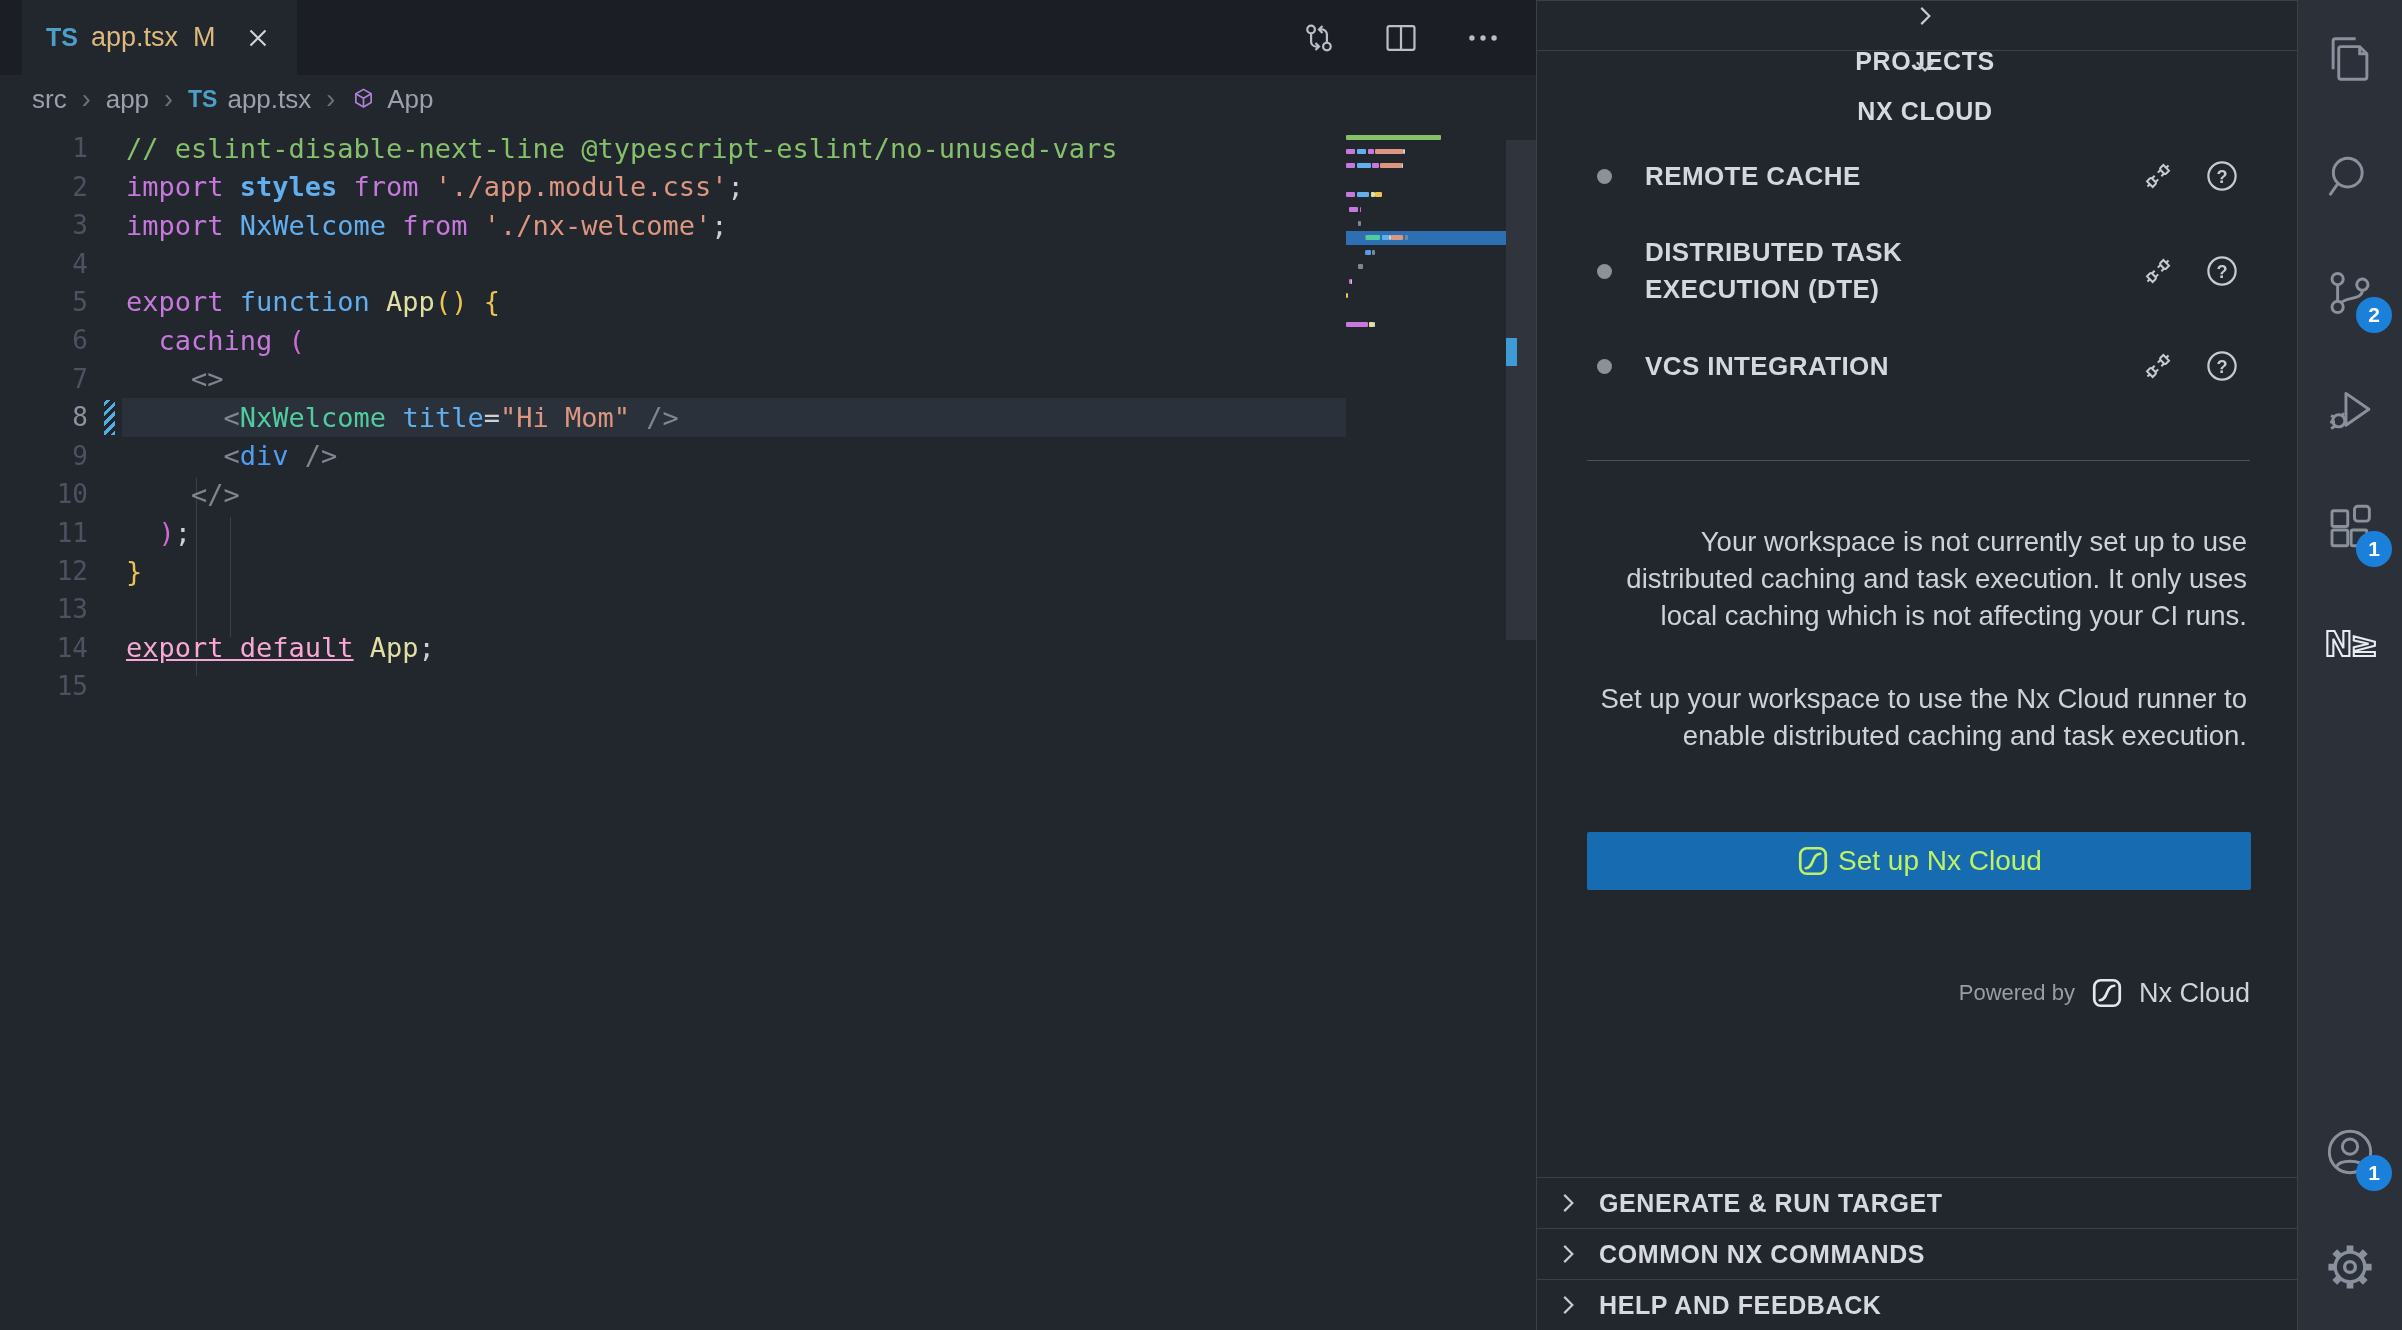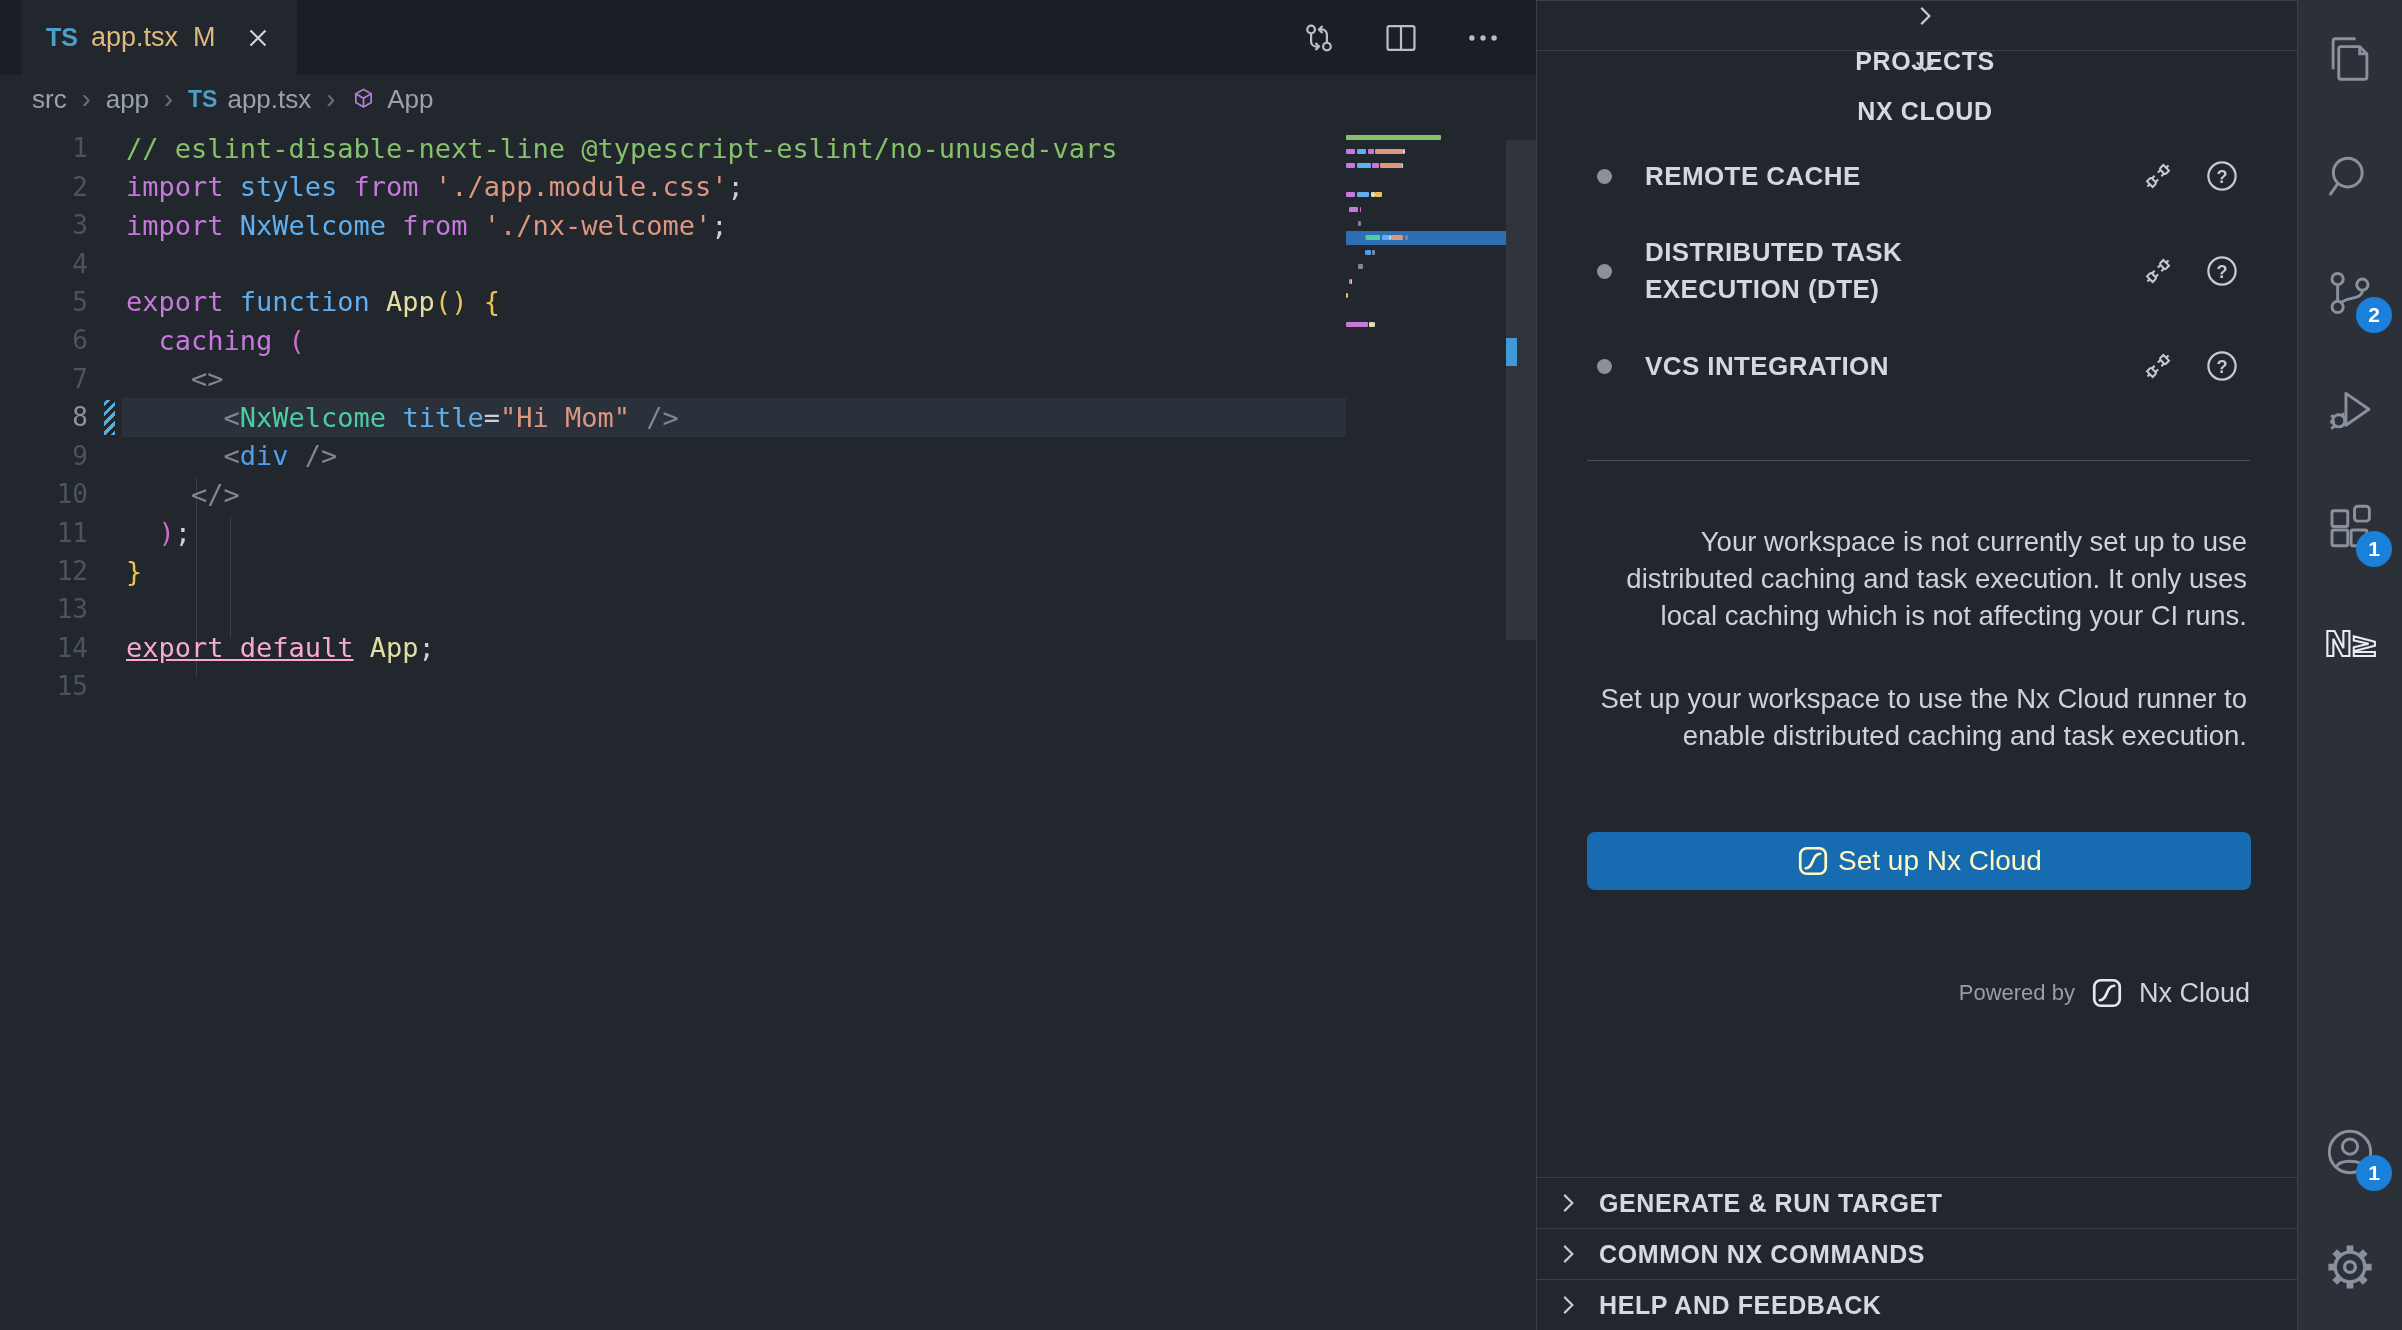--- a/index.html
+++ b/index.html
@@ -47,21 +47,21 @@
   .sec .lab{font-weight:bold;font-size:25px;color:#d6dae0;letter-spacing:0.6px;}
   #cloud-items{padding:46px 56px 0 60px;}
   .citem{display:flex;align-items:center;margin-bottom:28px;min-height:60px;}
   .dot{width:15px;height:15px;border-radius:50%;background:#8b9099;flex:none;}
   .clab{font-weight:bold;font-size:26px;line-height:37px;color:#d3d7de;letter-spacing:0.4px;margin-left:33px;width:400px;}
   .cicons{margin-left:auto;display:flex;gap:26px;align-items:center;color:#c6cbd3;}
   .hdiv{height:1px;background:#4a4f58;margin:64px 47px 0 50px;}
   #paras{padding:16px 50px 0 50px;text-align:right;}
   #paras p{margin:46px 0 0;font-size:27.5px;line-height:37px;color:#cdd2d9;}
   #setup-btn{display:flex;align-items:center;justify-content:center;gap:8px;margin:78px 47px 0 50px;
-             width:664px;height:58px;border:none;border-radius:8px;background:#176cb1;color:#fef9c3;
+             width:664px;height:58px;border:none;border-radius:2px;background:#176cb1;color:#bef264;
              font-size:28px;font-family:"Liberation Sans",sans-serif;cursor:pointer;}
   .powered{display:flex;align-items:center;justify-content:flex-end;gap:15px;margin:86px 47px 0 0;}
   .powered .pby{font-size:22px;color:#989ea7;}
   .powered .brand{font-size:27px;color:#ced3da;}
   #bottom-secs{position:absolute;bottom:0;left:0;right:0;}
   .sec2{height:50px;border-top:1px solid #3a3f48;display:flex;align-items:center;gap:16px;padding-left:16px;color:#c7ccd4;}
   .sec2 .lab{font-weight:bold;font-size:25px;color:#d6dae0;letter-spacing:0.6px;}
   
   #activitybar{position:absolute;left:2297px;top:0;width:105px;height:1330px;background:#2b3039;border-left:1px solid #3a3f48;box-sizing:border-box;}
   .ab-item{position:relative;width:100%;height:117px;display:flex;align-items:center;justify-content:center;color:#8a919d;}
@@ -139,21 +139,21 @@
     <div id="guide2" class="iguide"></div>
     <div id="lines">
         <div class="code-line">
           <span class="ln">1</span>
           <span class="gut"></span>
           <span class="txt"><span style="color: rgb(133, 192, 106);">// eslint-disable-next-line @typescript-eslint/no-unused-vars</span></span>
         </div>
         <div class="code-line">
           <span class="ln">2</span>
           <span class="gut"></span>
-          <span class="txt"><span style="color: rgb(198, 120, 221);">import </span><span style="color: rgb(97, 175, 239);">styles</span><span style="color: rgb(198, 120, 221);"> from </span><span style="color: rgb(221, 150, 128); text-align: center;">'./app.module.css'</span><span style="color: rgb(204, 209, 217);">;</span></span>
+          <span class="txt"><span style="color: rgb(198, 120, 221);">import </span><span style="color: rgb(97, 175, 239); font-weight: bold;">styles</span><span style="color: rgb(198, 120, 221);"> from </span><span style="color: rgb(221, 150, 128); text-align: center;">'./app.module.css'</span><span style="color: rgb(204, 209, 217);">;</span></span>
         </div>
         <div class="code-line">
           <span class="ln">3</span>
           <span class="gut"></span>
           <span class="txt"><span style="color: rgb(198, 120, 221);">import </span><span style="color: rgb(97, 175, 239);">NxWelcome</span><span style="color: rgb(198, 120, 221);"> from </span><span style="color: rgb(221, 150, 128);">'./nx-welcome'</span><span style="color: rgb(204, 209, 217);">;</span></span>
         </div>
         <div class="code-line">
           <span class="ln">4</span>
           <span class="gut"></span>
           <span class="txt"></span>

